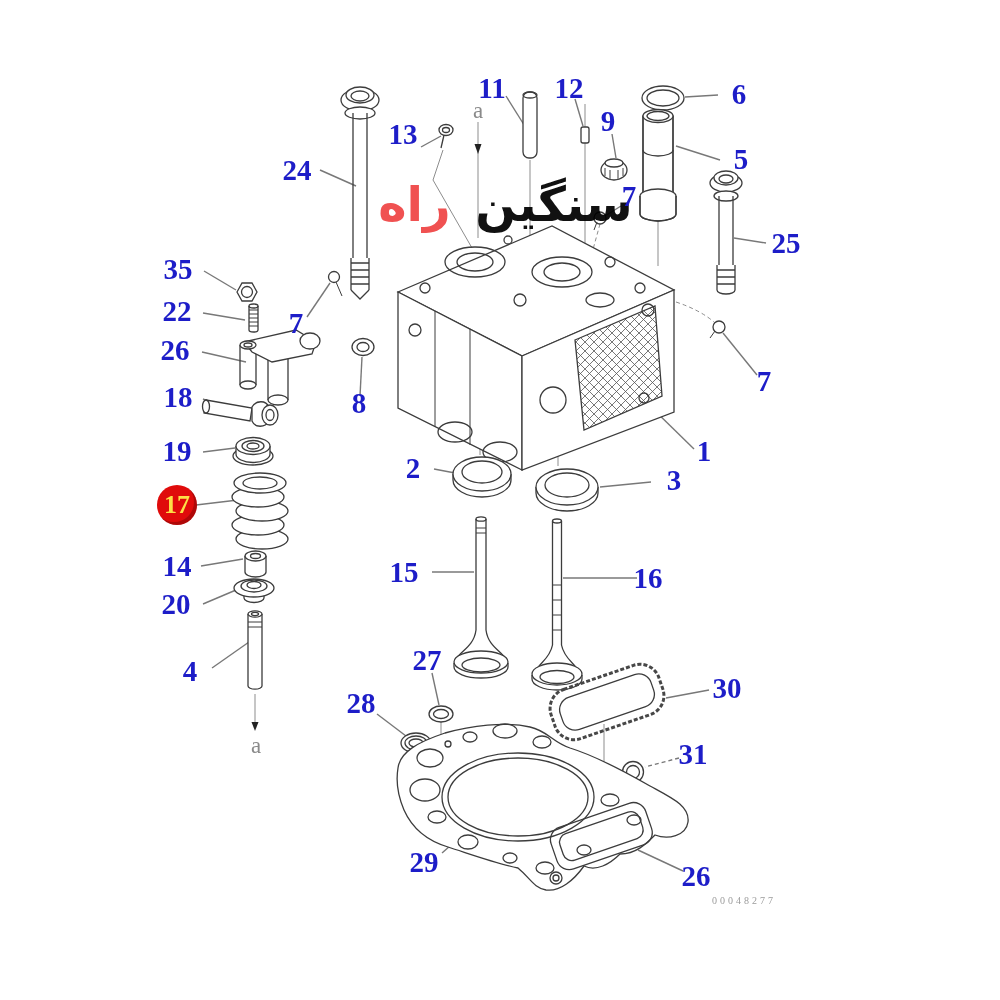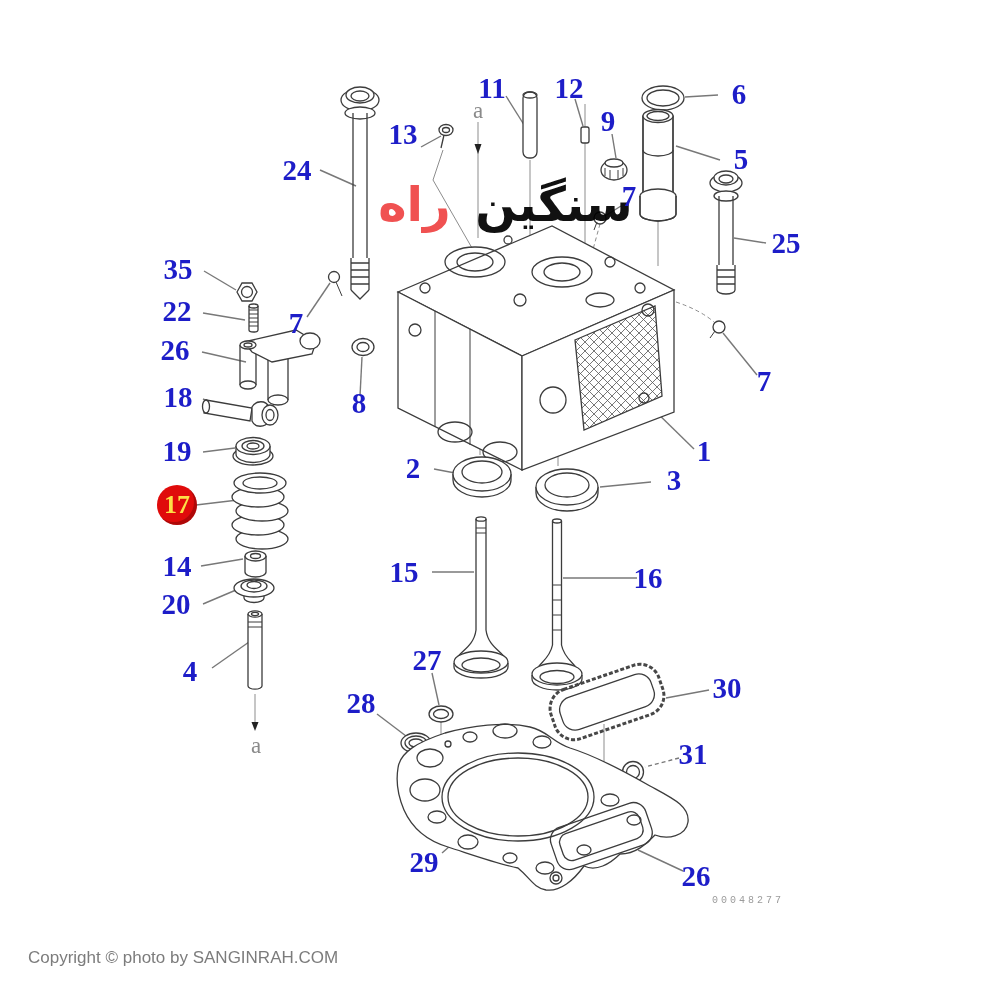--- a/index.html
+++ b/index.html
@@ -27,21 +27,21 @@
     font-size:26px;box-shadow:inset -3px -3px 0 rgba(0,0,0,.22);}
   .marker-a{position:absolute;transform:translate(-50%,-50%);
     font-family:"Liberation Serif",serif;font-size:23px;color:#8a8a8a;line-height:1;}
   .watermark{position:absolute;left:500px;top:204px;transform:translate(-50%,-50%);
     direction:rtl;white-space:nowrap;font-family:"DejaVu Sans",sans-serif;
     font-weight:bold;font-size:48px;letter-spacing:-1px;opacity:.93;line-height:1;}
   .watermark .w-gray{color:#000000;}
   .watermark .w-purple{color:#ef4444;padding-right:8px;margin-left:11px;}
   .copyright{position:absolute;left:28px;top:948px;font-size:17px;color:#7c7c7c;}
   .drawing-number{position:absolute;left:712px;top:895px;font-size:10px;color:#9b9b9b;
-    letter-spacing:3px;font-family:Liberation Mono, monospace;}
+    letter-spacing:3px;font-family:Liberation Serif, serif;}
 </style>
 </head>
 <body>
 
 <div class="stage">
 
   <svg width="1000" height="1000" viewBox="0 0 1000 1000">
     <defs>
       <pattern id="mesh" width="9" height="9" patternUnits="userSpaceOnUse">
         <path d="M0,9 L9,0 M0,0 L9,9" stroke="#555" stroke-width="0.8" fill="none"></path>
@@ -400,14 +400,13 @@
   <div class="callout" style="left:727px;top:688px">30</div>
   <div class="callout" style="left:693px;top:754px">31</div>
   <div class="callout" style="left:424px;top:862px">29</div>
   <div class="callout" style="left:696px;top:876px">26</div>
 
   <div class="marker-a" style="left:478px;top:110px">a</div>
   <div class="marker-a" style="left:256px;top:745px">a</div>
 
   <div class="drawing-number">00048277</div>
 
-  <div class="copyright">Copyright © photo by SANGINRAH.COM</div>
 </div>
 
 </body></html>

